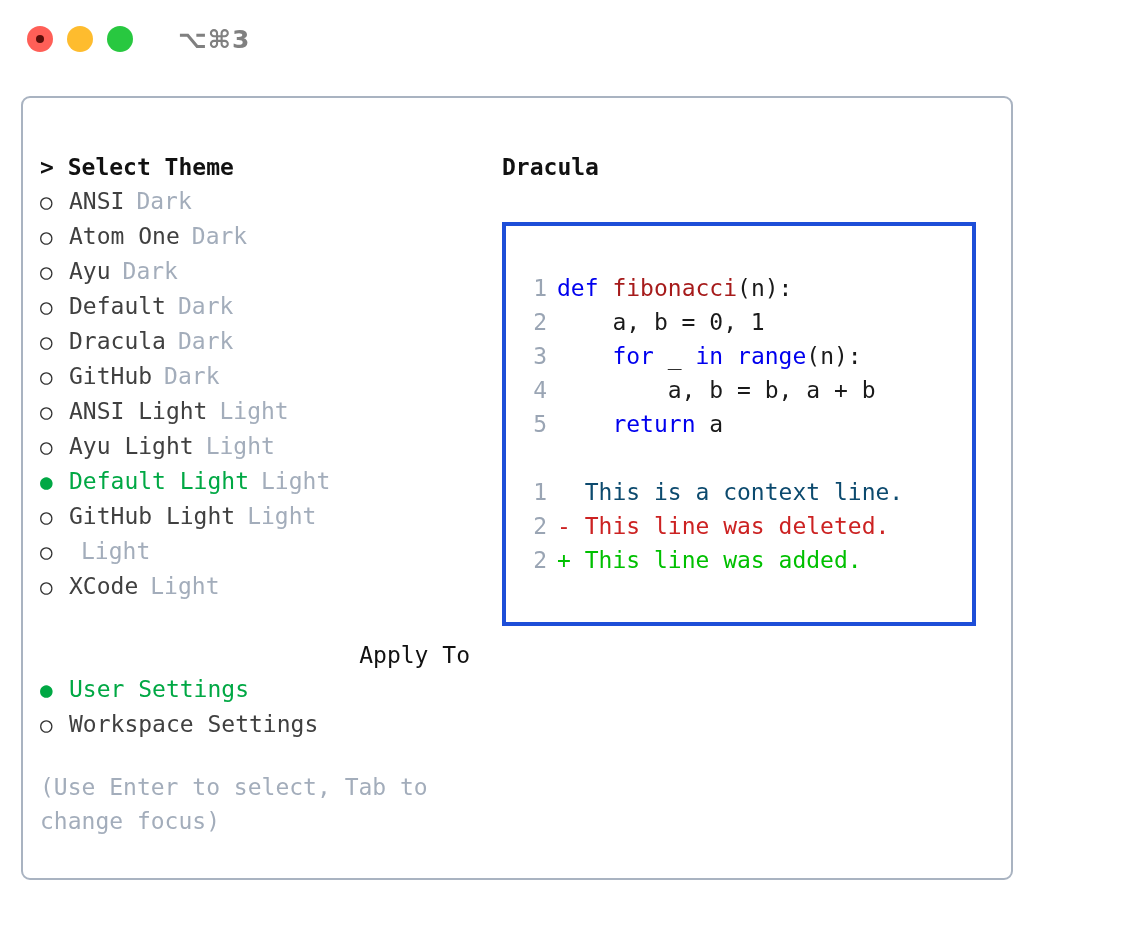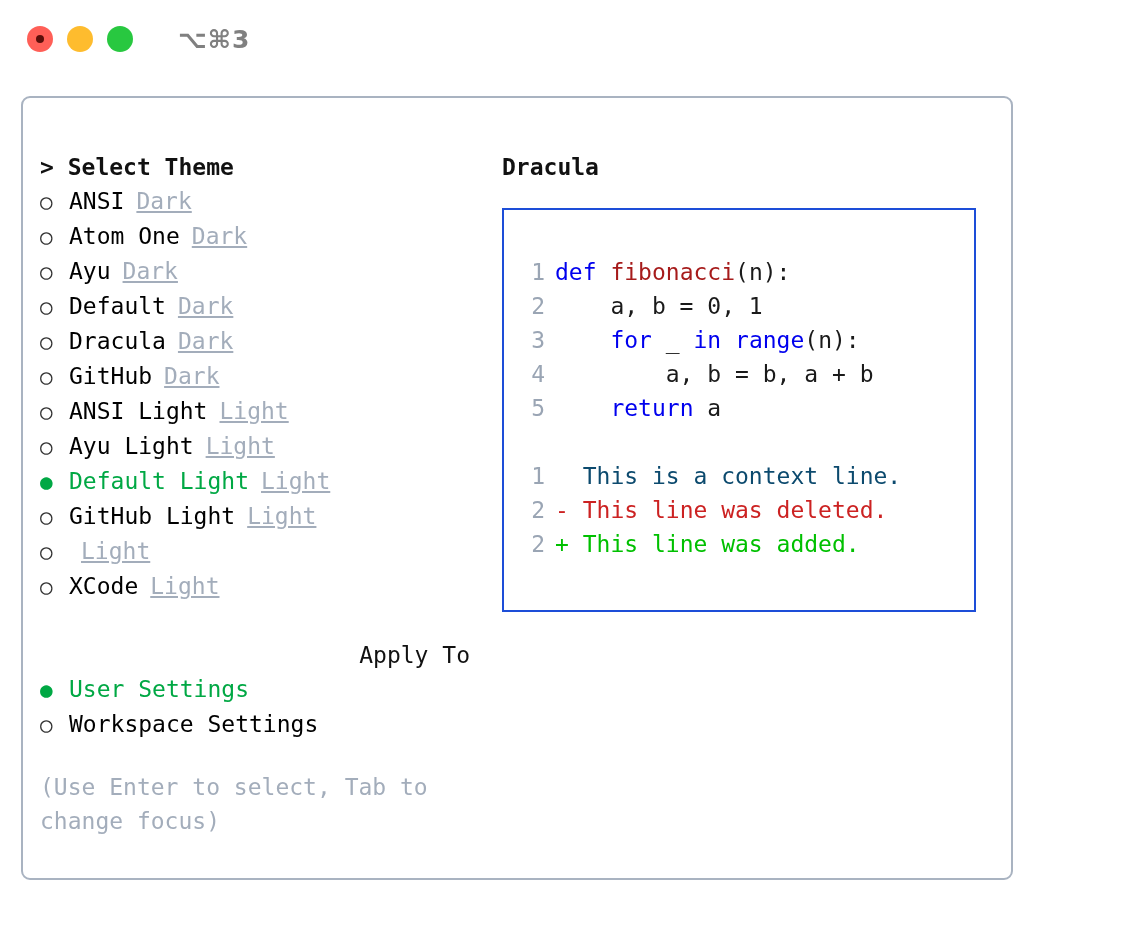--- a/index.html
+++ b/index.html
@@ -107,26 +107,25 @@
     line-height: 34px;
     white-space: pre;
   }
   .bullet {
     width: 29px;
     flex: 0 0 29px;
     color: #333333;
     font-size: 21px;
   }
   .opt.selected .bullet { color: #00a844; }
-  .opt-label { color: #000000; }
+  .opt-label { color: #404040; }
   .opt.selected .opt-label { color: #00a844; }
   .opt-tag {
     color: #a3adbb;
     padding-left: 12px;
-    text-decoration: underline;
   }
 
   .spacer-row { height: 34px; }
 
   .hint {
     margin-top: 28px;
     font-size: 23px;
     line-height: 34px;
     color: #a3adbb;
     width: 400px;
@@ -139,24 +138,24 @@
     top: 52px;
     width: 480px;
   }
   .preview-title {
     font-size: 23px;
     line-height: 34px;
     font-weight: 700;
     color: #111111;
   }
   .preview-box {
-    margin-top: 24px;
+    margin-top: 38px;
     width: 474px;
     height: 404px;
-    border: 2px solid #1d4ed8;
+    border: 4px solid #1d4ed8;
     box-sizing: border-box;
     background: #ffffff;
     position: relative;
   }
   .code-area {
     position: absolute;
     left: 13px;
     top: 45px;
     right: 8px;
   }

